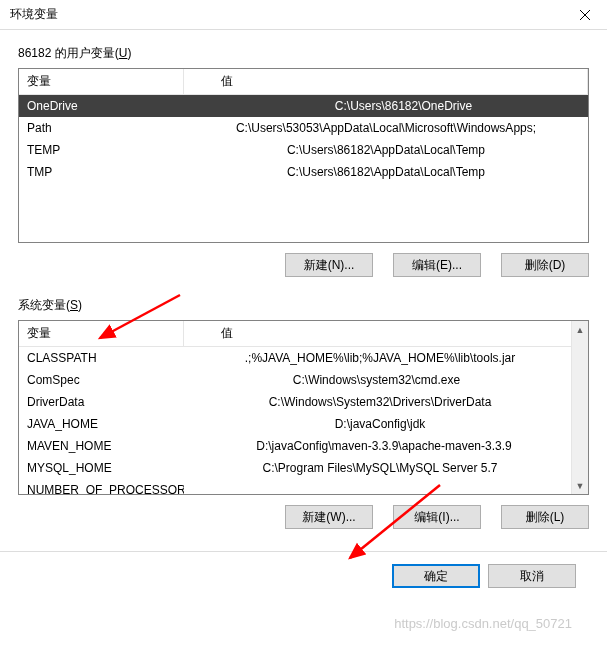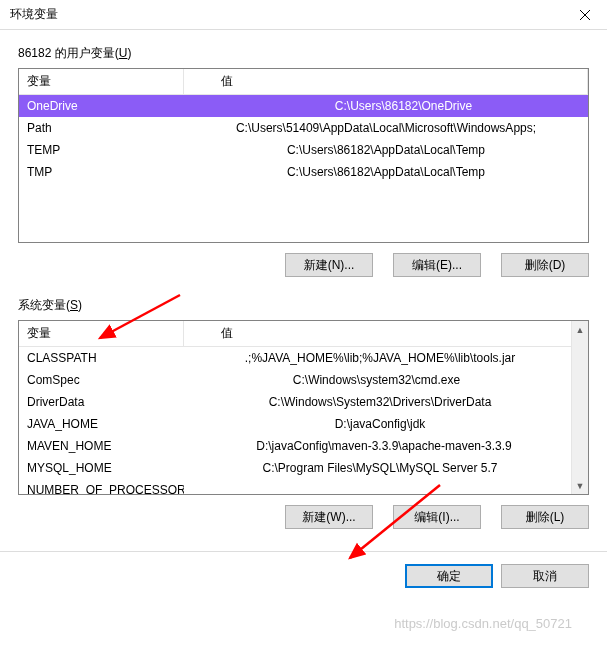--- a/index.html
+++ b/index.html
@@ -61,21 +61,21 @@
     .table-body {
       overflow-y: auto;
     }
     .user-body { height: 148px; }
     .sys-body { height: 148px; }
     .row {
       display: flex;
       padding: 2px 0;
     }
     .row.selected {
-      background: #8b5cf6;
+      background: #404040;
       color: #fff;
       gap: 35px;
     }
     .cell {
       padding: 2px 8px;
       white-space: nowrap;
       overflow: hidden;
     }
     .cell-name { width: 165px; }
     .cell-value { flex: 1; text-align: center; }
@@ -94,21 +94,21 @@
       font-family: inherit;
       font-size: 12px;
       cursor: pointer;
       padding: 0 10px;
     }
     .btn.primary { border: 2px solid #0078d7; }
     .dialog-btn-row {
       display: flex;
       justify-content: flex-end;
       gap: 8px;
-      padding: 12px 18px;
+      padding: 12px 31px;
     }
     .arrow {
       position: absolute;
       pointer-events: none;
       z-index: 100;
     }
     .scrollbar-track {
       position: absolute;
       right: 0;
       top: 0;
@@ -163,21 +163,21 @@
       <div class="th th-name">变量</div>
       <div class="th th-value">值</div>
     </div>
     <div class="table-body user-body" id="user-rows">
         <div class="row selected">
           <div class="cell cell-name">OneDrive</div>
           <div class="cell cell-value">C:\Users\86182\OneDrive</div>
         </div>
         <div class="row">
           <div class="cell cell-name">Path</div>
-          <div class="cell cell-value">C:\Users\51409\AppData\Local\Microsoft\WindowsApps;</div>
+          <div class="cell cell-value">C:\Users\53053\AppData\Local\Microsoft\WindowsApps;</div>
         </div>
         <div class="row">
           <div class="cell cell-name">TEMP</div>
           <div class="cell cell-value">C:\Users\86182\AppData\Local\Temp</div>
         </div>
         <div class="row">
           <div class="cell cell-name">TMP</div>
           <div class="cell cell-value">C:\Users\86182\AppData\Local\Temp</div>
         </div>
       </div>

